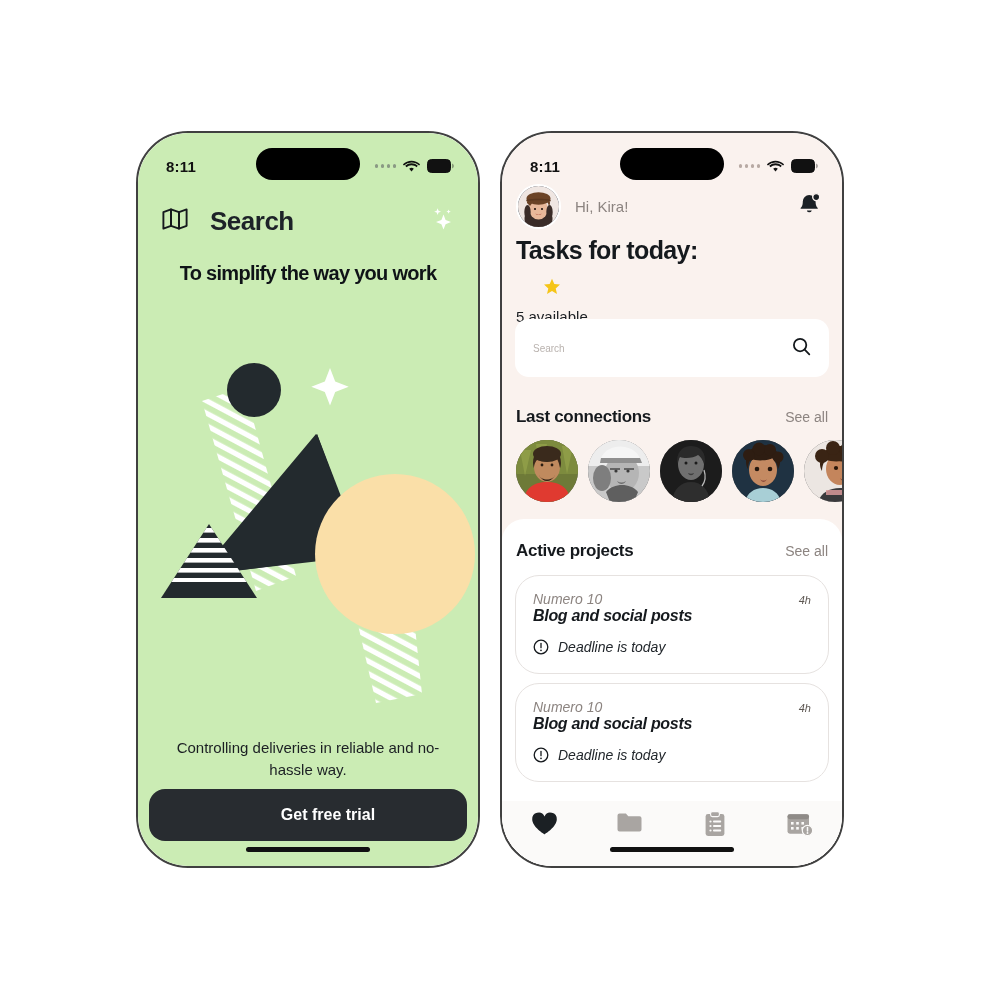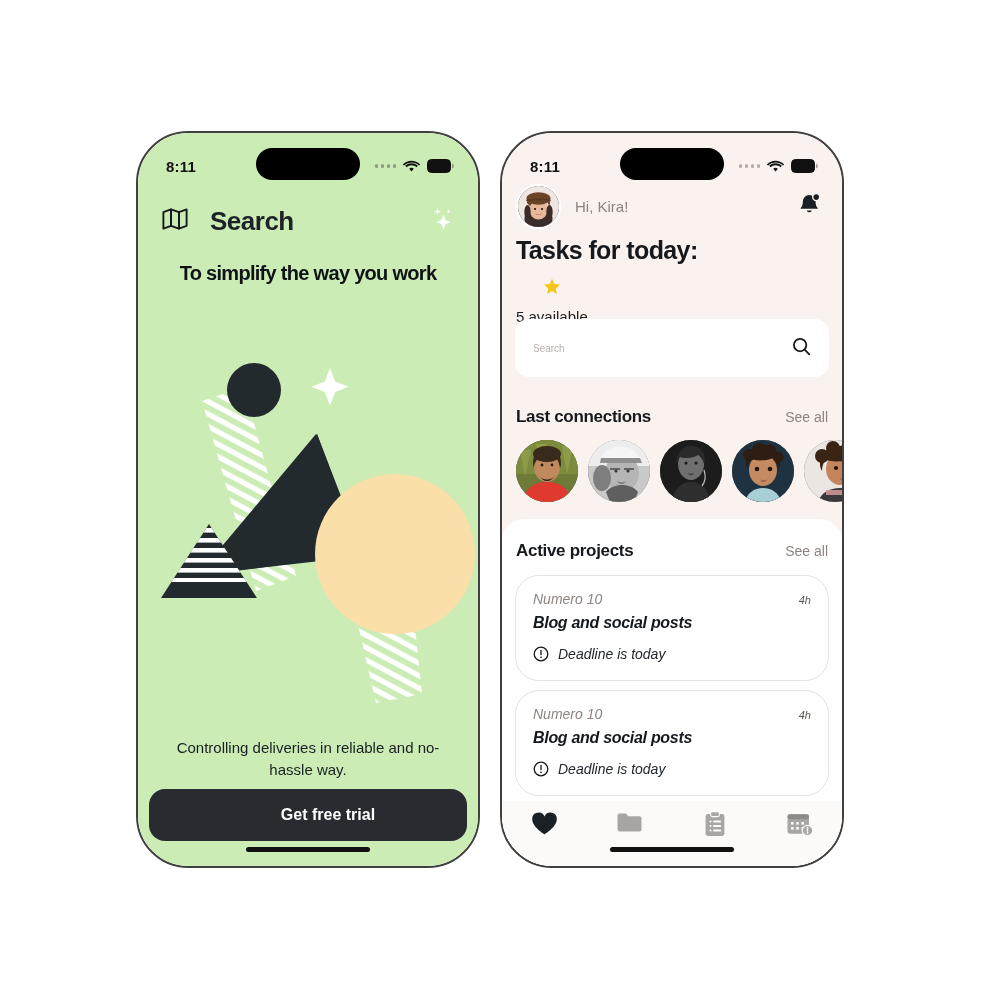--- a/index.html
+++ b/index.html
@@ -174,21 +174,21 @@
     border-radius: 24px; padding: 15px 17px 15px 17px;
     margin-bottom: 9px;
     font-style: italic;
   }
   .card-top {
     display: flex; justify-content: space-between; align-items: baseline;
   }
   .card-sub { font-size: 14px; color: #8c8480; }
   .card-hrs { font-size: 11px; color: #5d5752; }
   .card-title {
-    margin-top: 7px; font-size: 16px; font-weight: bold;
+    margin-top: 0; font-size: 16px; font-weight: bold;
     color: #15191d; letter-spacing: -.3px;
   }
   .card-dl {
     margin-top: 14px; display: flex; align-items: flex-start; gap: 9px;
     font-size: 14px; color: #22272c;
   }
 
   .tabbar {
     position: absolute; left: 0; right: 0; bottom: 0; height: 65px;
     background: #fbfaf9;

